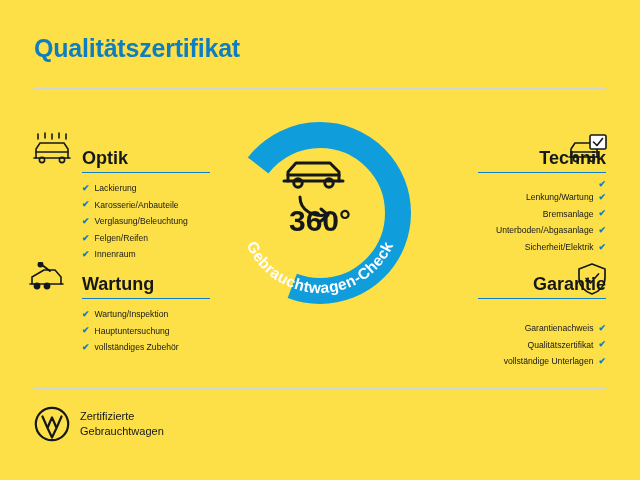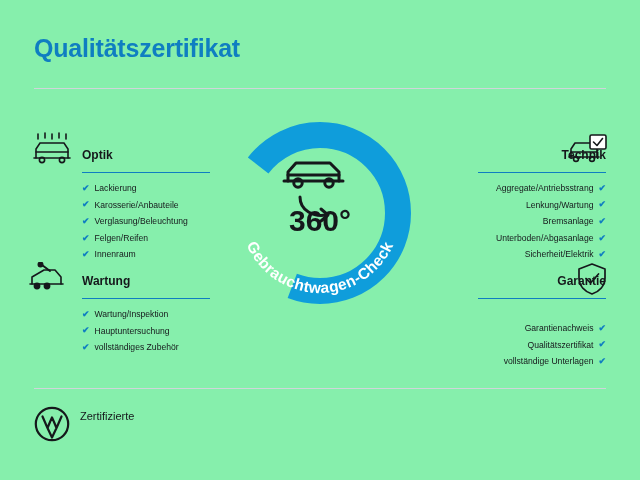--- a/index.html
+++ b/index.html
@@ -10,21 +10,21 @@
     width: 640px;
     height: 480px;
     background: #ffffff;
     font-family: "Liberation Sans", sans-serif;
     overflow: hidden;
   }
   .page {
     position: relative;
     width: 640px;
     height: 480px;
-    background: #86efac;
+    background: #fde047;
   }
 
   
   .title {
     position: absolute;
     left: 34px;
     top: 34px;
     font-size: 25px;
     font-weight: bold;
     color: #0f7ec1;
@@ -35,21 +35,21 @@
     left: 34px;
     top: 88px;
     width: 572px;
     height: 1px;
     background: #cfd6da;
   }
 
   
   .sec-head {
     position: absolute;
-    font-size: 12px;
+    font-size: 18px;
     font-weight: bold;
     color: #15181b;
   }
   .sec-rule {
     position: absolute;
     height: 1px;
     background: #0f7ec1;
   }
 
   
@@ -190,21 +190,20 @@
         <circle cx="24" cy="25" r="2.4"></circle>
         <rect x="22" y="1" width="16" height="14" rx="1.5" fill="#ffffff"></rect>
         <path d="M25.5 8 L29 11.5 L34.5 4.5"></path>
       </g>
     </svg>
   </div>
   <div class="sec-head" style="right:34px; top:148px;">Technik</div>
   <div class="sec-rule" style="right:34px; top:172px; width:128px;"></div>
   <div class="list right" style="right:34px; top:180px; width:200px;">
     <div class="row">
-        <span>Aggregate/Antriebsstrang</span>
         <span class="check">✔</span>
       </div>
     <div class="row">
         <span>Lenkung/Wartung</span>
         <span class="check">✔</span>
       </div>
     <div class="row">
         <span>Bremsanlage</span>
         <span class="check">✔</span>
       </div>
@@ -302,15 +301,16 @@
   <div class="footer-rule"></div>
   <div class="vw-logo">
     <svg width="36" height="36" viewBox="0 0 36 36">
       <circle cx="18" cy="18" r="16.2" fill="none" stroke="#15181b" stroke-width="2.2"></circle>
       <path d="M8.5 10.5 L13.5 22 L16.2 15.5 L18 11.5 L19.8 15.5 L22.5 22 L27.5 10.5
                M13.5 22 L18 31.5 L22.5 22" fill="none" stroke="#15181b" stroke-width="2.2" stroke-linejoin="round" stroke-linecap="round"></path>
     </svg>
   </div>
   <div class="footer-text">
     <div>Zertifizierte</div>
+    <div>Gebrauchtwagen</div>
   </div>
 
 </div>
 
 </body></html>

